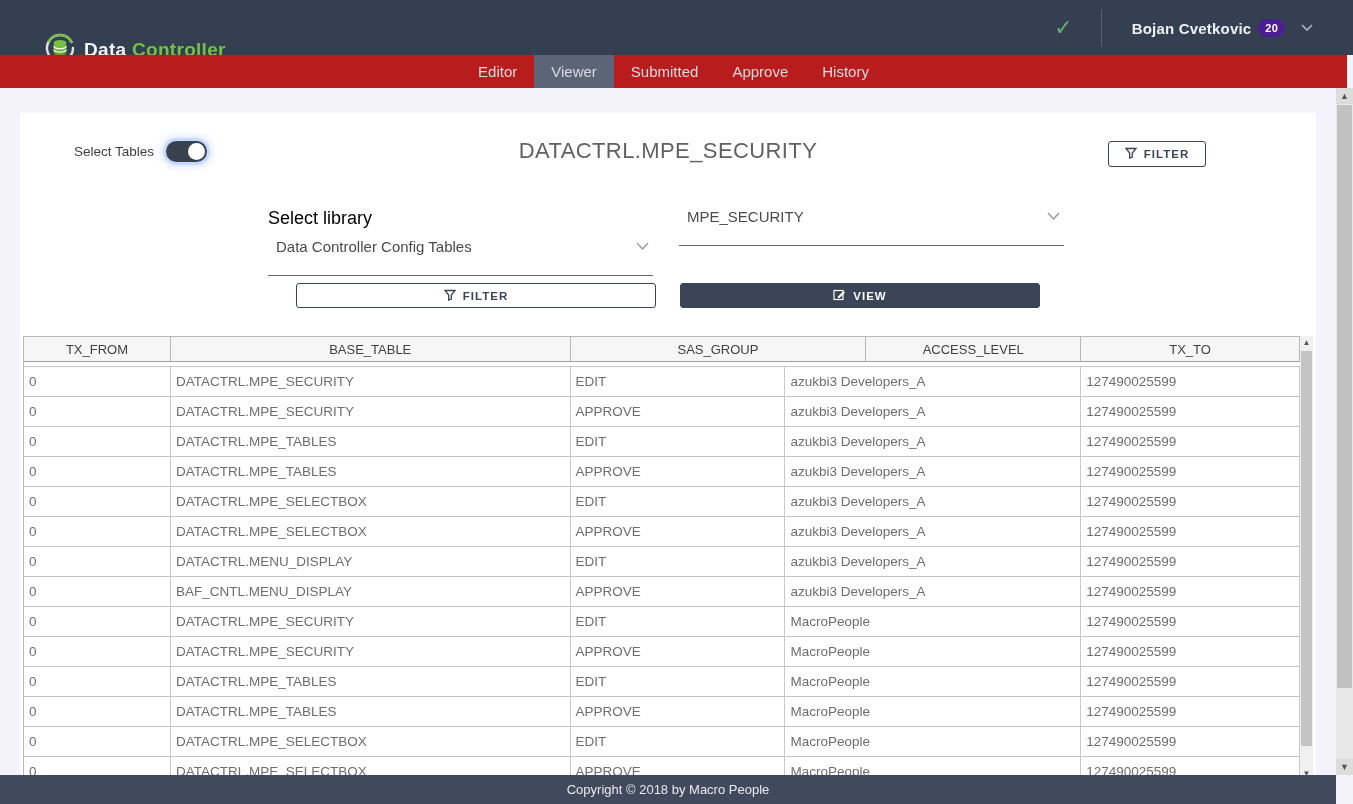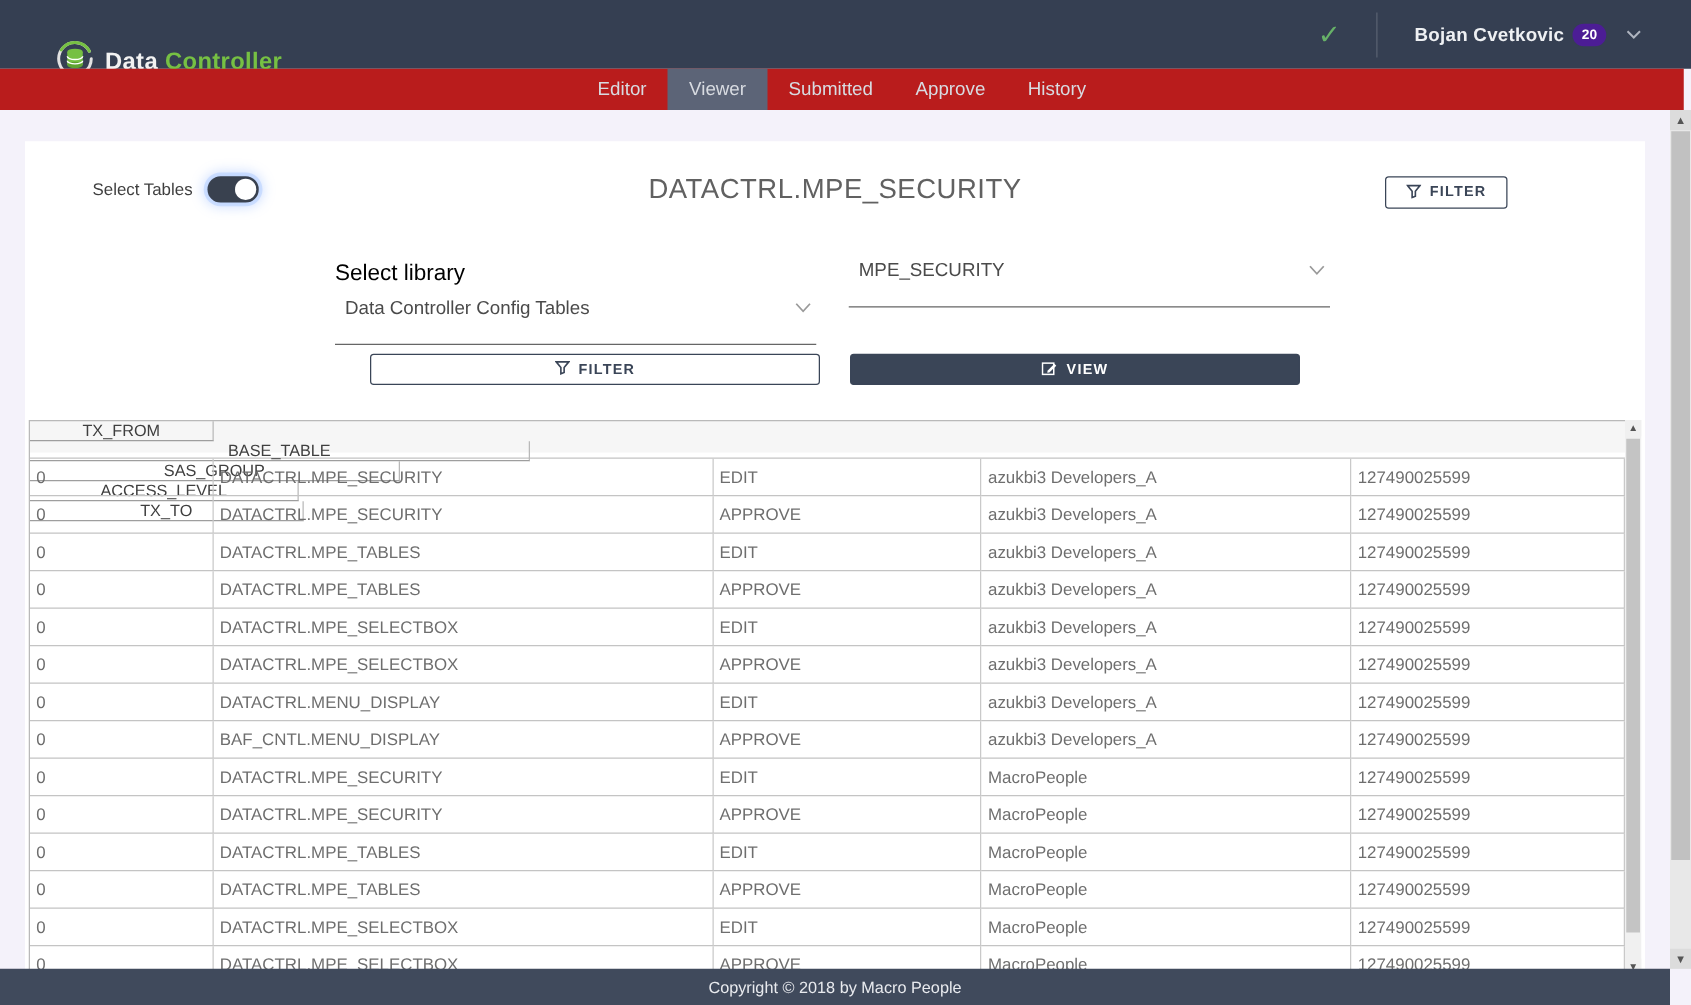--- a/index.html
+++ b/index.html
@@ -55,21 +55,21 @@
   .select-value { font-size:15px; color:#4a4a4a; }
   .select-chevron { position:absolute; right:4px; top:0; color:#9a9a9a; font-size:14px; }
 
   .buttons-row { position:absolute; top:170px; left:0; width:100%; height:26px; }
   .filter-mid { position:absolute; left:276px; width:360px; height:25px; font-size:11.5px; }
   .view-mid { position:absolute; left:660px; width:360px; height:25px; font-size:11.5px; }
 
   
   .grid-wrap { position:absolute; left:3px; top:223px; width:1290px; height:444px; display:flex; }
   .grid { width:1277px; overflow:hidden; border-left:1px solid #b9b9b9; }
-  .grid-header { display:flex; height:26px; background:#f6f6f6; border-top:1px solid #b9b9b9;flex-direction:column; }
+  .grid-header { display:flex; height:26px; background:#f6f6f6; border-top:1px solid #b9b9b9; }
   .grid-hcell { font-size:13px; color:#3f3f3f; display:flex; align-items:center; justify-content:center;
                 border-right:1px solid #b9b9b9; border-bottom:1px solid #9e9e9e; }
   .partial-row { height:5px; border-bottom:1px solid #c4c4c4; }
   .grid-row { display:flex; height:30px; }
   .grid-cell { font-size:13.5px; color:#6e6e6e; display:flex; align-items:center; padding-left:5px;
                border-right:1px solid #c9c9c9; border-bottom:1px solid #c4c4c4; overflow:hidden; white-space:nowrap; }
   .c0 { width:147px; } .c1 { width:400px; } .c2 { width:215px; } .c3 { width:296px; } .c4 { width:219px; }
 
   
   .grid-sb { width:13px; background:#f0f0f0; position:relative; }

